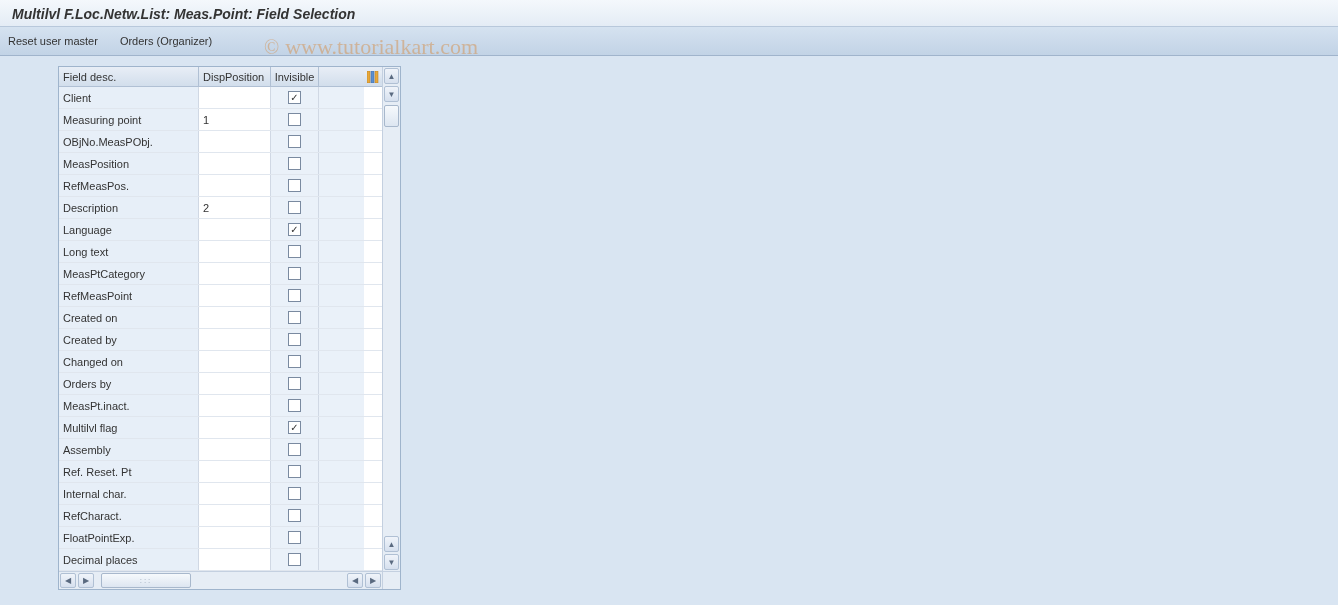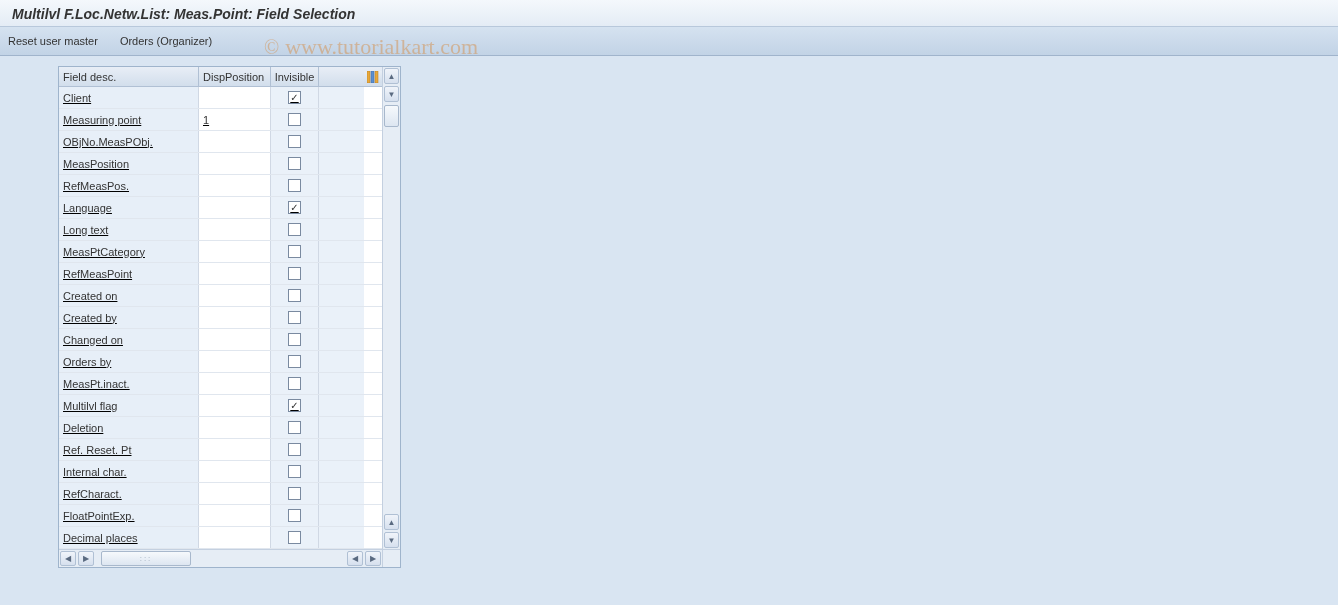--- a/index.html
+++ b/index.html
@@ -72,21 +72,20 @@
       background: linear-gradient(to bottom, #e8eef6, #d2deec);
       display: flex;
       align-items: center;
       justify-content: center;
       border-right: none;
       cursor: pointer;
     }
     .settings-icon svg { display:block; }
     .table-body {
       overflow: hidden;
-      text-decoration: underline;
     }
     .tr {
       display: flex;
       height: 22px;
       border-bottom: 1px solid #e0e6ee;
     }
     .td {
       border-right: 1px solid #d0d8e4;
       padding: 2px 4px;
       display: flex;
@@ -310,20 +309,30 @@
               <div class="td col-desc">RefMeasPos.</div>
               <div class="td col-disp">
                 <input type="text" style="">
               </div>
               <div class="td col-inv">
                 <span class="chk"></span>
               </div>
               <div class="td col-spacer"></div>
             </div>
             <div class="tr">
+              <div class="td col-desc">Description</div>
+              <div class="td col-disp">
+                <input type="text" value="2" style="">
+              </div>
+              <div class="td col-inv">
+                <span class="chk"></span>
+              </div>
+              <div class="td col-spacer"></div>
+            </div>
+            <div class="tr">
               <div class="td col-desc">Language</div>
               <div class="td col-disp">
                 <input type="text" style="">
               </div>
               <div class="td col-inv">
                 <span class="chk checked"></span>
               </div>
               <div class="td col-spacer"></div>
             </div>
             <div class="tr">
@@ -410,21 +419,21 @@
               <div class="td col-desc">Multilvl flag</div>
               <div class="td col-disp">
                 <input type="text" style="">
               </div>
               <div class="td col-inv">
                 <span class="chk checked"></span>
               </div>
               <div class="td col-spacer"></div>
             </div>
             <div class="tr">
-              <div class="td col-desc">Deletion</div>
+              <div class="td col-desc">Assembly</div>
               <div class="td col-disp">
                 <input type="text" style="">
               </div>
               <div class="td col-inv">
                 <span class="chk"></span>
               </div>
               <div class="td col-spacer"></div>
             </div>
             <div class="tr">
               <div class="td col-desc">Ref. Reset. Pt</div>

